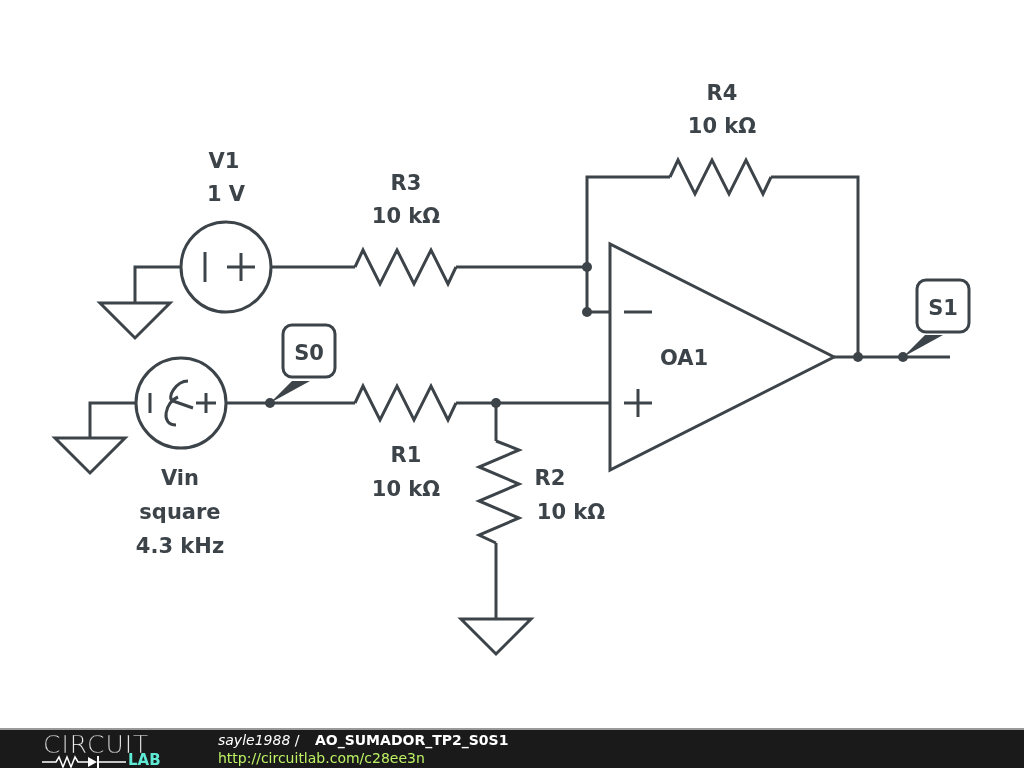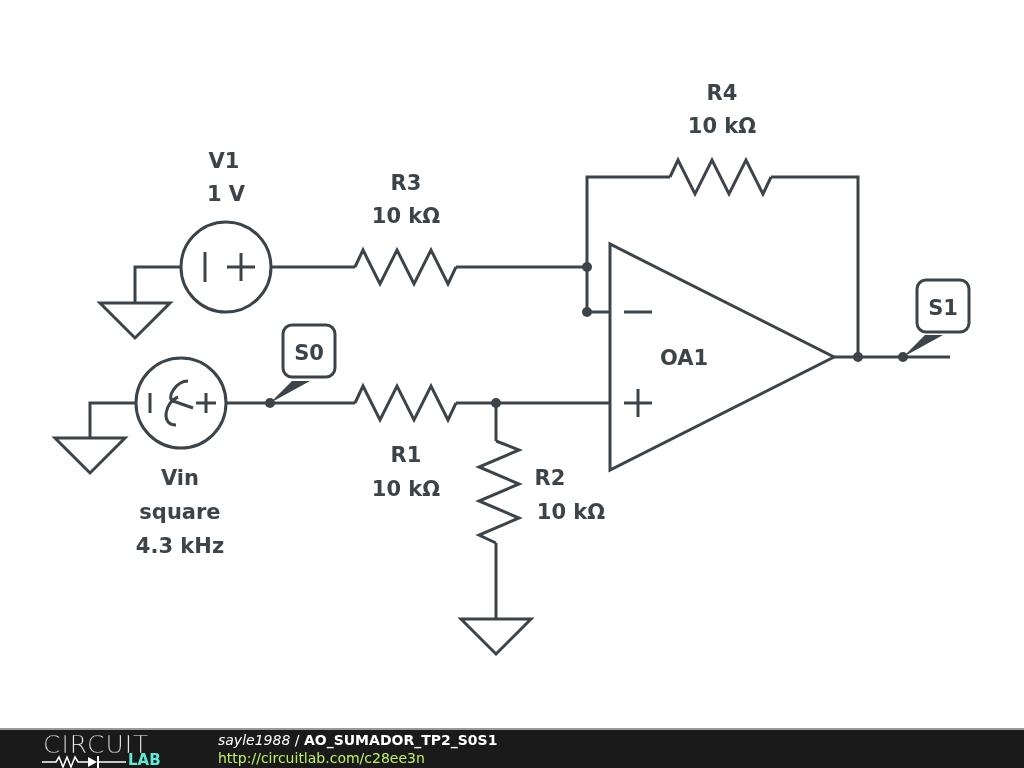--- a/index.html
+++ b/index.html
@@ -7,21 +7,21 @@
   #canvas { position: absolute; left: 0; top: 0; width: 1024px; height: 728px; }
   svg text { font-family: "DejaVu Sans", "Liberation Sans", sans-serif; font-weight: bold; fill: #3d4449; }
   .w { stroke: #3d4449; stroke-width: 3; fill: none; stroke-linejoin: miter; stroke-linecap: butt; }
   .dot { fill: #3d4449; }
   #footer { position: absolute; left: 0; top: 728px; width: 1024px; height: 40px; background: #1a1a1a; border-top: 2px solid #9a9a9a; box-sizing: border-box; padding-left: 8px; }
   .logo-top { position: absolute; left: 43px; top: 0px; color: #ffffff; font-family: "DejaVu Sans", sans-serif; font-size: 25px; font-weight: 300; letter-spacing: 1px; line-height: 30px; -webkit-text-stroke: 0.3px #1a1a1a; }
   .logo-lab { position: absolute; left: 128px; top: 22px; color: #5eead4; font-family: "DejaVu Sans", sans-serif; font-weight: bold; font-size: 15px; line-height: 16px; }
   .logo-sym { position: absolute; left: 42px; top: 25px; }
   .title-line { position: absolute; left: 218px; top: 2px; color: #ffffff; font-family: "DejaVu Sans", sans-serif; font-size: 14px; line-height: 17px; white-space: nowrap; }
   .title-line .user { font-style: italic; margin-top: 27px; }
-  .title-line .name { font-weight: bold; }
+  .title-line .name { font-weight: bold; margin-left: 11px; }
   .url-line { position: absolute; left: 218px; top: 20px; color: #bef264; font-family: "DejaVu Sans", sans-serif; font-size: 14px; line-height: 17px; white-space: nowrap; }
 </style>
 </head>
 <body>
 
 <svg id="canvas" viewBox="0 0 1024 728" xmlns="http://www.w3.org/2000/svg">
 
   <g>
     <circle class="w" cx="226" cy="267" r="45"></circle>
     <line class="w" x1="205" y1="252" x2="205" y2="282"></line>

